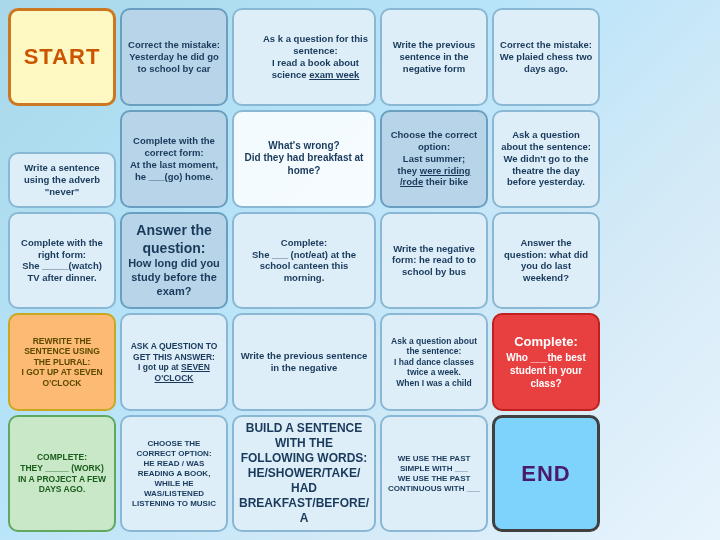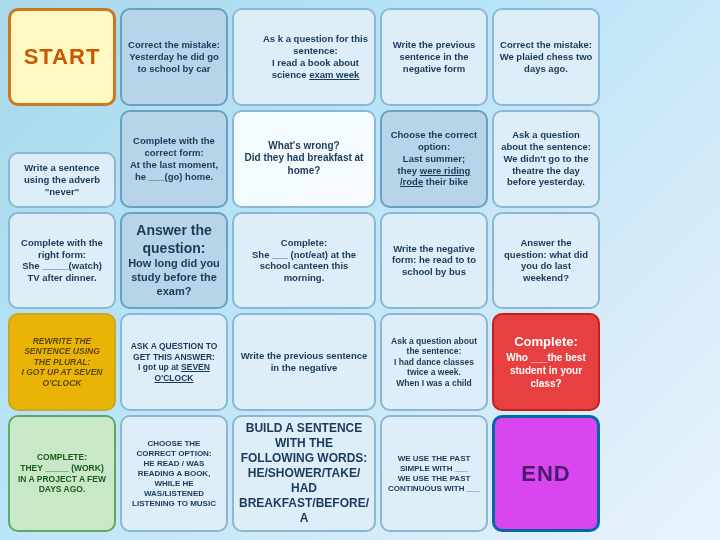--- a/index.html
+++ b/index.html
@@ -76,24 +76,23 @@
       letter-spacing: 1px;
     }
 
     .cell-green {
       background-color: #c8e8c8;
       color: #1a5c1a;
       border: 2px solid #60a860;
     }
 
     .cell-yellow {
-      background-color: #eab308;
+      background-color: #fdba74;
       color: #5c4a00;
       border: 2px solid #c8a820;
-      font-style: italic;
     }
 
     .underline { text-decoration: underline; }
     .caps { text-transform: uppercase; }
   </style>
 </head>
 <body>
 
 <div class="board">
 
@@ -166,17 +165,17 @@
   </div>
   <div class="cell cell-light" style="grid-column:2;grid-row:5;">
     <span style="font-size:8px;"><strong>CHOOSE THE CORRECT OPTION:</strong><br>HE READ / WAS READING A BOOK, WHILE HE WAS/LISTENED LISTENING TO MUSIC</span>
   </div>
   <div class="cell cell-light" style="grid-column:3;grid-row:5;">
     <span style="font-size:12px;"><strong>BUILD A SENTENCE WITH THE FOLLOWING WORDS:</strong><br>HE/SHOWER/TAKE/ HAD BREAKFAST/BEFORE/ A</span>
   </div>
   <div class="cell cell-light" style="grid-column:4;grid-row:5;">
     <span style="font-size:8px;"><strong>WE USE THE PAST SIMPLE WITH ___<br>WE USE THE PAST CONTINUOUS WITH ___</strong></span>
   </div>
-  <div class="cell cell-end" style="grid-column:5;grid-row:5;background-color:#d946ef;color:#4a1a6a;border:3px solid #0369a1;">
+  <div class="cell cell-end" style="grid-column:5;grid-row:5;background-color:#7dd3fc;color:#4a1a6a;border:3px solid #404040;">
     <span>END</span>
   </div>
 
 </div>
 
 </body></html>

